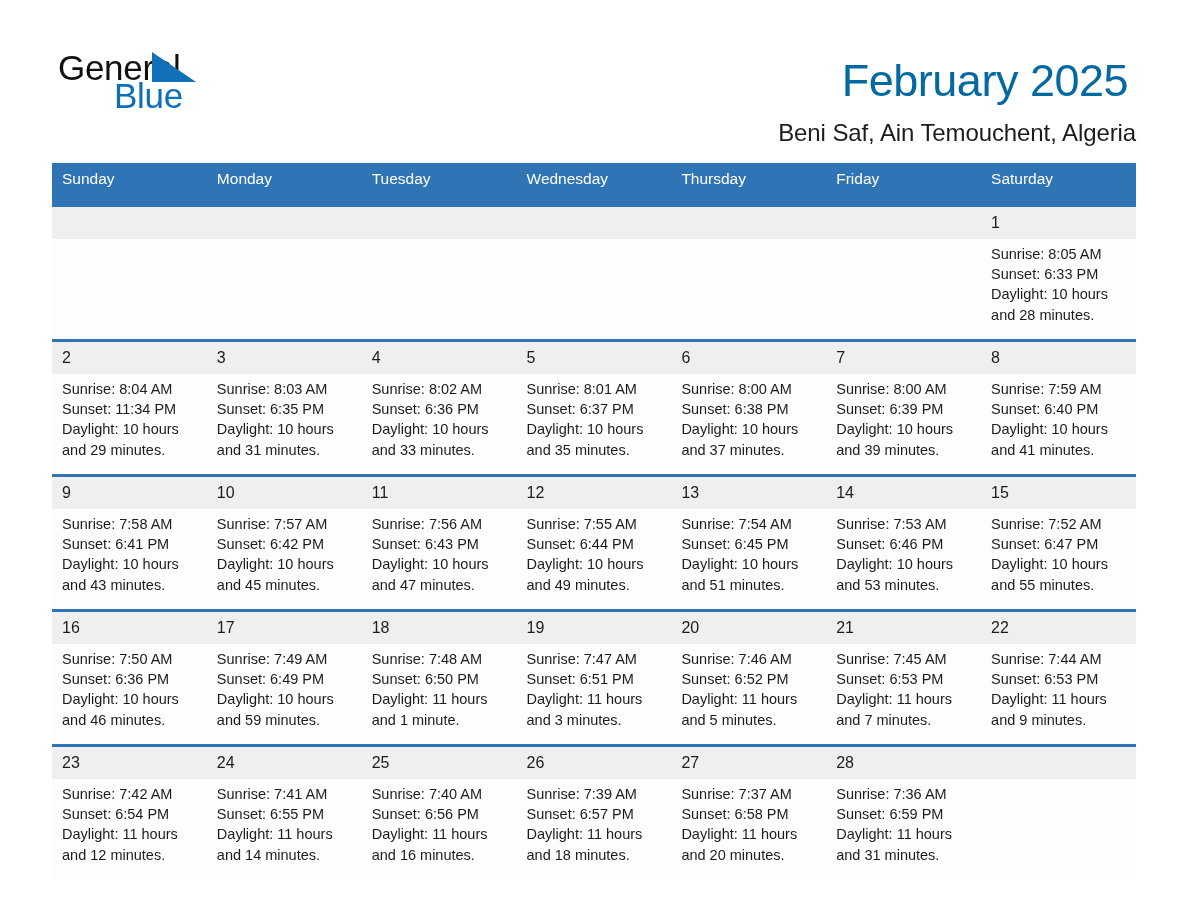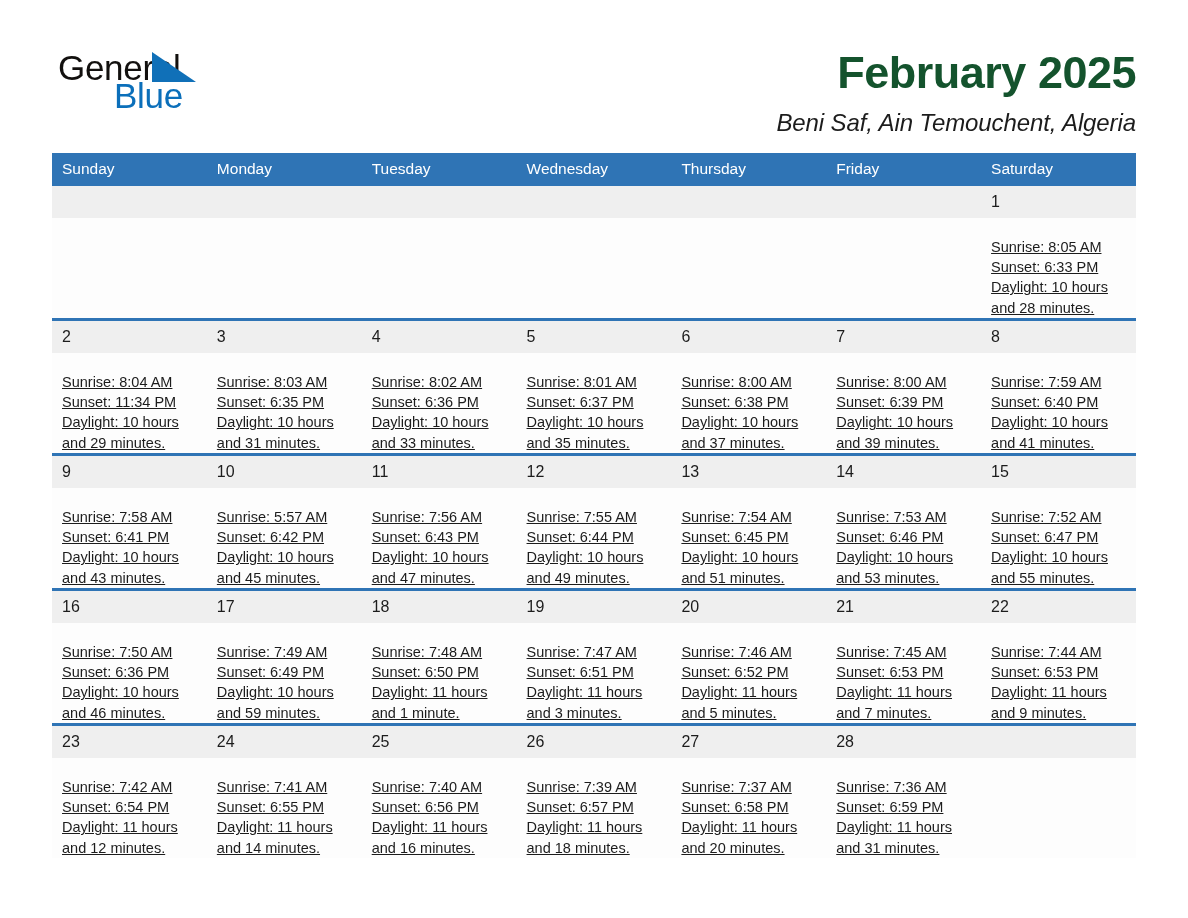--- a/index.html
+++ b/index.html
@@ -65,50 +65,49 @@
   }
 
   .title-block {
     text-align: right;
     flex: 1 1 auto;
     padding-top: 2px;
   }
   .cal-title {
     font-size: 45px;
     line-height: 54px;
-    font-weight: bold;
-    color: #14532d;
-    margin: 0;
+    font-weight: normal;
+    color: #0369a1;
+    margin: 8px;
     letter-spacing: -0.5px;
   }
   .cal-subtitle {
     font-size: 24px;
     line-height: 34px;
     font-weight: normal;
     color: #1c1c1c;
     margin: 6px 0 0 0;
     letter-spacing: -0.1px;
-    font-style: italic;
   }
 
   
   .calendar {
     margin-top: 13px;
     width: 1084px;
     border-collapse: collapse;
     table-layout: fixed;
   }
   .calendar th {
     background: #2f74b5;
     color: #ffffff;
     font-weight: normal;
     font-size: 15.5px;
     line-height: 20px;
     text-align: left;
-    padding: 6px 0 7px 10px;
+    padding: 6px 0 18px 10px;
     border: none;
     margin-left: 20px;
   }
   .calendar td {
     vertical-align: top;
     padding: 0;
     border: none;
     border-top: 3px solid #2f74b5;
     background: #fdfdfd;
     height: 132px;
@@ -125,25 +124,24 @@
     font-size: 16px;
     line-height: 21px;
     color: #1c1c1c;
     padding: 5px 0 6px 10px;
     min-height: 21px;
   }
   .daynum.empty {
     color: transparent;
   }
   .dayinfo {
-    padding: 19px 8px 0 10px;
+    padding: 5px 8px 0 10px;
     font-size: 14.5px;
     line-height: 20.2px;
     color: #1c1c1c;
-    text-decoration: underline;
   }
   .dayinfo div {
     white-space: nowrap;
   }
   .dayinfo .daylight-line {
     white-space: normal;
   }
 </style>
 </head>
 <body>
@@ -304,21 +302,21 @@
                 <div>Sunrise: 7:58 AM</div>
                 <div>Sunset: 6:41 PM</div>
                 <div class="daylight-line">Daylight: 10 hours and 43 minutes.</div>
               </div>
             </div>
           </td>
           <td>
             <div class="daybox">
               <div class="daynum">10</div>
               <div class="dayinfo">
-                <div>Sunrise: 5:57 AM</div>
+                <div>Sunrise: 7:57 AM</div>
                 <div>Sunset: 6:42 PM</div>
                 <div class="daylight-line">Daylight: 10 hours and 45 minutes.</div>
               </div>
             </div>
           </td>
           <td>
             <div class="daybox">
               <div class="daynum">11</div>
               <div class="dayinfo">
                 <div>Sunrise: 7:56 AM</div>

